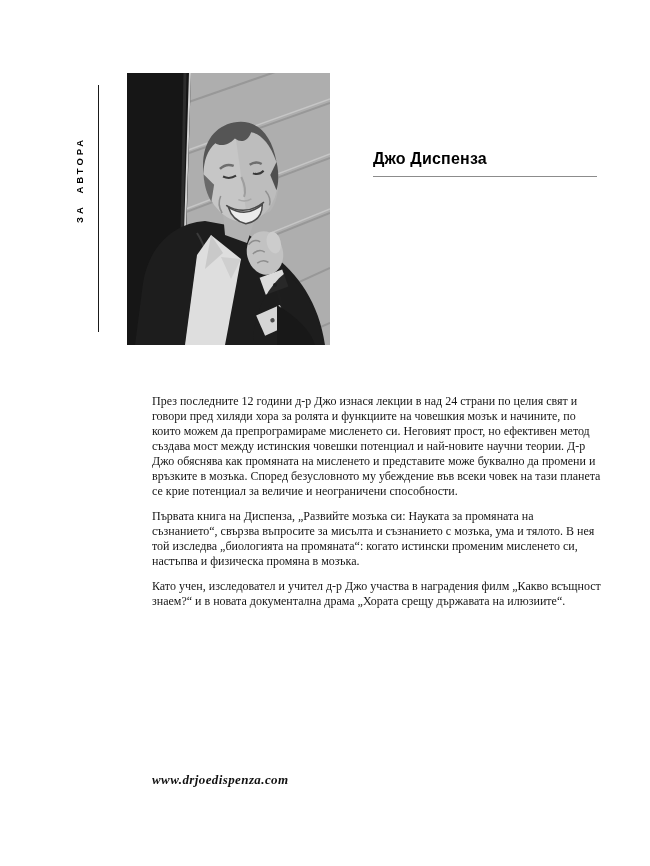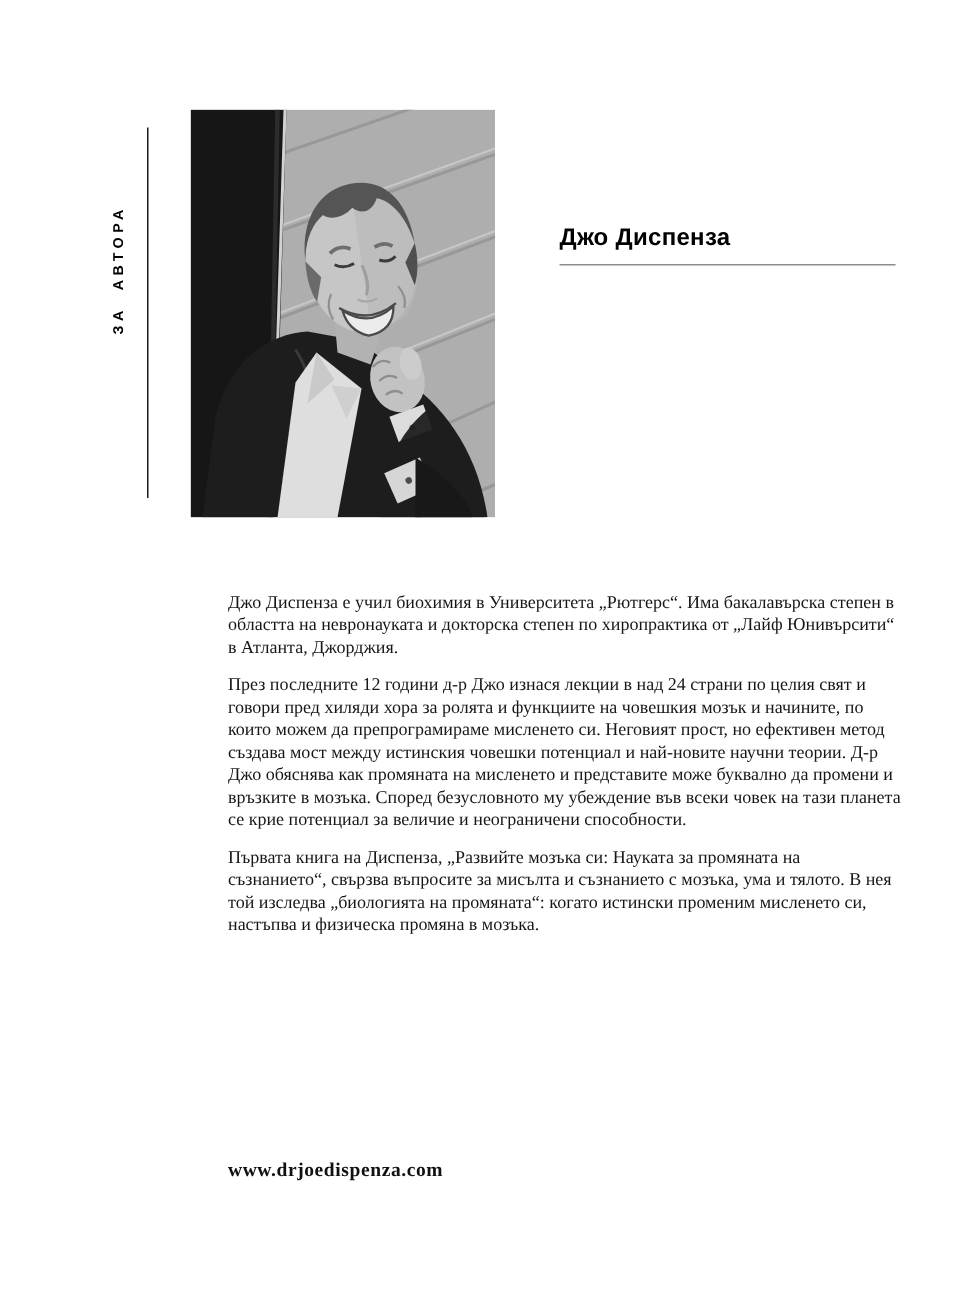--- a/index.html
+++ b/index.html
@@ -90,20 +90,21 @@
     padding: 0;
   }
 
   
   .website {
     position: absolute;
     left: 152px;
     top: 772px;
     font-family: "Liberation Serif", serif;
     font-weight: bold;
+    font-style: italic;
     font-size: 13px;
     letter-spacing: 0.4px;
     color: #111111;
     white-space: nowrap;
   }
 </style>
 </head>
 <body>
 
 <div class="page">
@@ -191,20 +192,20 @@
         <circle cx="145" cy="247" r="2.2" fill="#4d4d4d"></circle>
       </g>
       <path d="M150,232 C170,244 184,258 188,272 L150,272 Z" fill="#181818"></path>
     </svg>
   </div>
 
   <div class="author-heading">Джо Диспенза</div>
   <div class="heading-rule"></div>
 
   <div class="bio">
-    <p>Джо Диспенза е учил биохимия в Университета „Рютгерс“. Има бакалавърска степен в областта на невронауката и докторска степен по хиропрактика от „Лайф Юнивърсити“ в Атланта, Джорджия.</p>
     <p>През последните 12 години д-р Джо изнася лекции в над 24 страни по целия свят и говори пред хиляди хора за ролята и функциите на човешкия мозък и начините, по които можем да препрограмираме мисленето си. Неговият прост, но ефективен метод създава мост между истинския човешки потенциал и най-новите научни теории. Д-р Джо обяснява как промяната на мисленето и представите може буквално да промени и връзките в мозъка. Според безусловното му убеждение във всеки човек на тази планета се крие потенциал за величие и неограничени способности.</p>
     <p>Първата книга на Диспенза, „Развийте мозъка си: Науката за промяната на съзнанието“, свързва въпросите за мисълта и съзнанието с мозъка, ума и тялото. В нея той изследва „биологията на промяната“: когато истински променим мисленето си, настъпва и физическа промяна в мозъка.</p>
+    <p>Като учен, изследовател и учител д-р Джо участва в наградения филм „Какво всъщност знаем?“ и в новата документална драма „Хората срещу държавата на илюзиите“.</p>
   </div>
 
   <div class="website">www.drjoedispenza.com</div>
 
 </div>
 
 </body></html>

